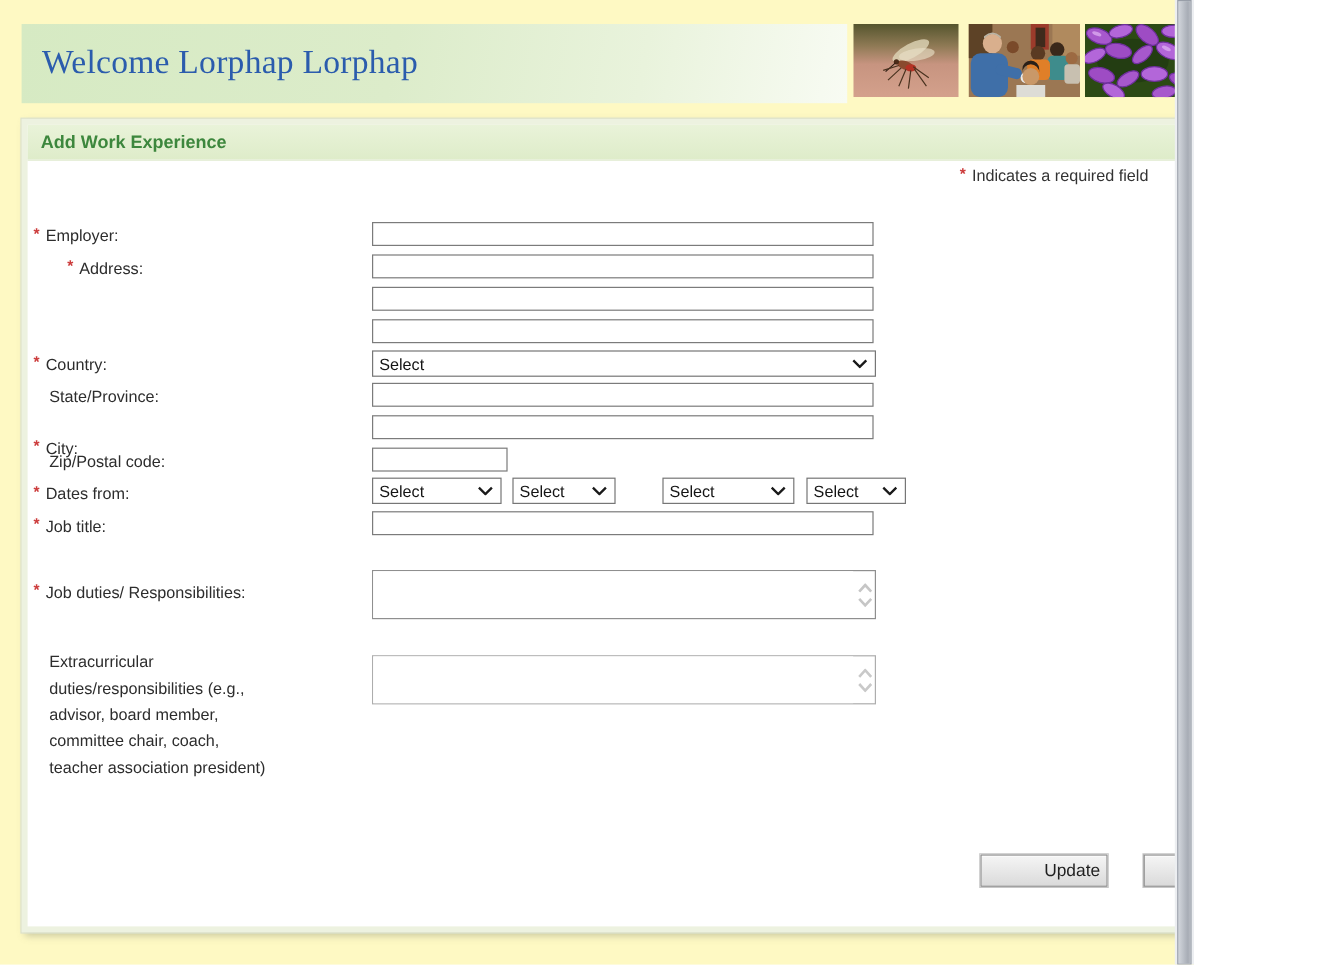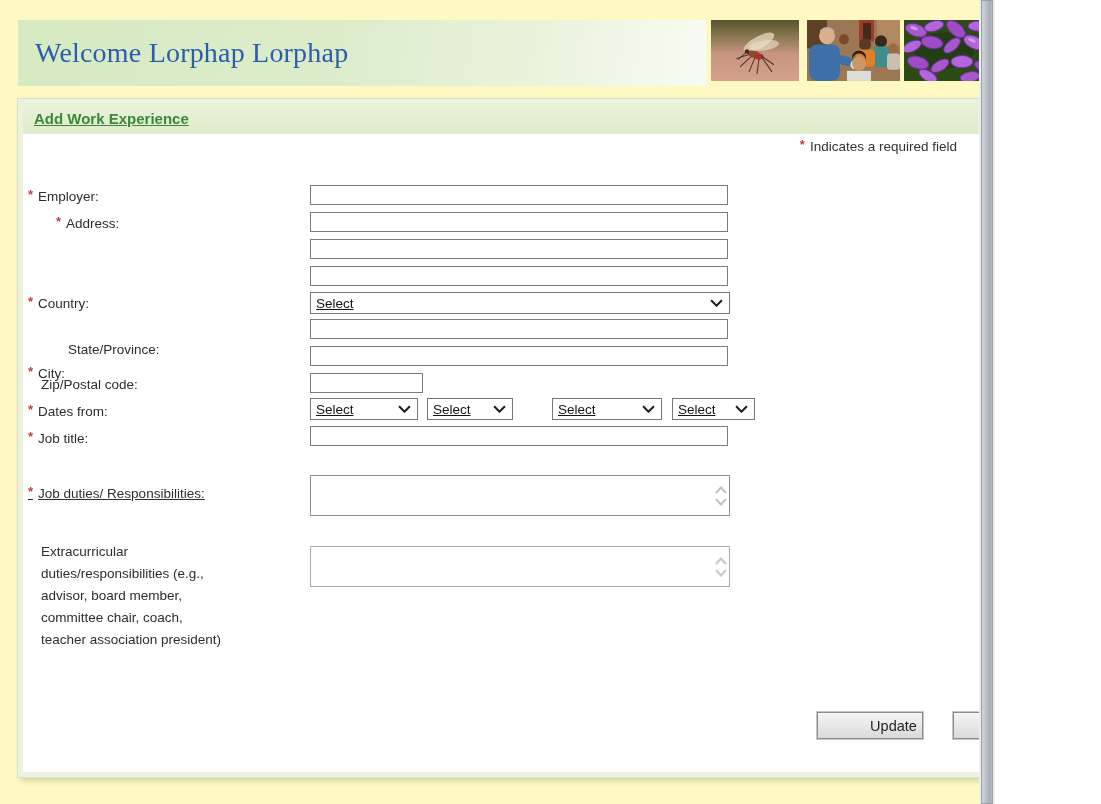--- a/index.html
+++ b/index.html
@@ -20,34 +20,34 @@
   .photo1 { left:711px; width:88px; }
   .photo2 { left:807px; width:93px; }
   .photo3 { left:904px; width:176px; }
 
   
   .panel { position:absolute; left:18px; top:99px; width:1055px; height:678px; background:#fff;
     border:5px solid #edf2e0; outline:1px solid #dbe1cd;
     box-shadow:3px 3px 6px rgba(110,115,100,.35); }
   .panel-header { position:absolute; left:23px; top:104px; width:1045px; height:30px;
     background:linear-gradient(#e9f3d9,#deecc9); color:#3d873d; font-weight:bold; font-size:15px;
-    display:flex; align-items:center; padding-left:11px; border-bottom:1px solid #e2ecd2;text-decoration:underline; }
+    display:flex; align-items:center; padding-left:11px; border-bottom:1px solid #e2ecd2; }
 
   .req-note { position:absolute; top:139px; right:38px; font-size:13.5px; color:#333; white-space:nowrap; }
   .star { color:#cc3b3b; font-size:13px; font-weight:bold; position:relative; top:-2px; margin-right:5px; }
 
   .lbl { position:absolute; font-size:13.5px; color:#2d2d2d; white-space:nowrap; }
   .lbl-lines { position:absolute; font-size:13.5px; color:#2d2d2d; line-height:22px; }
 
   .ti { position:absolute; height:20px; border:1px solid #7b7b7b; background:#fff;
     font:13px "Liberation Sans", sans-serif; padding:1px 4px; }
 
   .sel { position:absolute; height:22px; border:1px solid #767676; background:#fff;
     display:flex; align-items:center; justify-content:space-between;
-    padding:0 6px 0 5px; font-size:13.5px; color:#141414; cursor:default;text-decoration:underline; }
+    padding:0 6px 0 5px; font-size:13.5px; color:#141414; cursor:default; }
   .sel .chev { width:13px; height:8px; flex:none; margin-left:4px; }
 
   .to-lbl { position:absolute; left:526px; top:404px; font-size:12.5px; font-weight:bold; color:#222;margin-left:32px; }
 
   .ta { position:absolute; width:420px; height:41px; background:#fff; border:1px solid #8f8f8f; }
   .ta.lite { border-color:#adadad; }
   .ta textarea { position:absolute; left:0; top:0; width:calc(100% - 18px); height:100%;
     border:none; resize:none; outline:none; font:13px "Liberation Sans", sans-serif; padding:2px 3px; }
   .ta .arrows { position:absolute; right:1px; top:0; bottom:0; width:15px;
     display:flex; flex-direction:column; justify-content:center; align-items:center; gap:4px; }
@@ -187,21 +187,21 @@
   <div class="lbl" style="left:28px; top:296px;">
     <span class="star">*</span><span>Country:</span>
   </div>
   <div class="sel" style="left:310px; top:292px; width:420px;">
     <span>Select</span>
     <svg class="chev" viewBox="0 0 12 7">
         <polyline points="1,1 6,6 11,1" fill="none" stroke="#1a1a1a" stroke-width="1.8"></polyline>
       </svg>
   </div>
 
-  <div class="lbl" style="left:41px; top:342px;margin-left:27px;">
+  <div class="lbl" style="left:41px; top:323px;">
     <span>State/Province:</span>
   </div>
   <input class="ti" style="left: 310px; top: 319px; width: 418px;" value="">
 
   <div class="lbl" style="left:28px; top:366px;text-align:center;">
     <span class="star">*</span><span>City:</span>
   </div>
   <input class="ti" style="left: 310px; top: 346px; width: 418px;" value="">
 
   <div class="lbl" style="left:41px; top:377px;">
@@ -236,21 +236,21 @@
     <svg class="chev" viewBox="0 0 12 7">
         <polyline points="1,1 6,6 11,1" fill="none" stroke="#1a1a1a" stroke-width="1.8"></polyline>
       </svg>
   </div>
 
   <div class="lbl" style="left:28px; top:431px;">
     <span class="star">*</span><span>Job title:</span>
   </div>
   <input class="ti" style="left: 310px; top: 426px; width: 418px;" value="">
 
-  <div class="lbl" style="left:28px; top:486px;text-decoration:underline;">
+  <div class="lbl" style="left:28px; top:486px;">
     <span class="star">*</span><span>Job duties/ Responsibilities:</span>
   </div>
   <div class="ta" style="left:310px; top:475px;">
     <textarea style=""></textarea>
     <div class="arrows">
       <svg viewBox="0 0 12 8">
           <polyline points="1,7 6,1.5 11,7" fill="none" stroke="#c6c6c6" stroke-width="2.2"></polyline>
         </svg>
       <svg viewBox="0 0 12 8">
           <polyline points="1,1 6,6.5 11,1" fill="none" stroke="#c6c6c6" stroke-width="2.2"></polyline>

